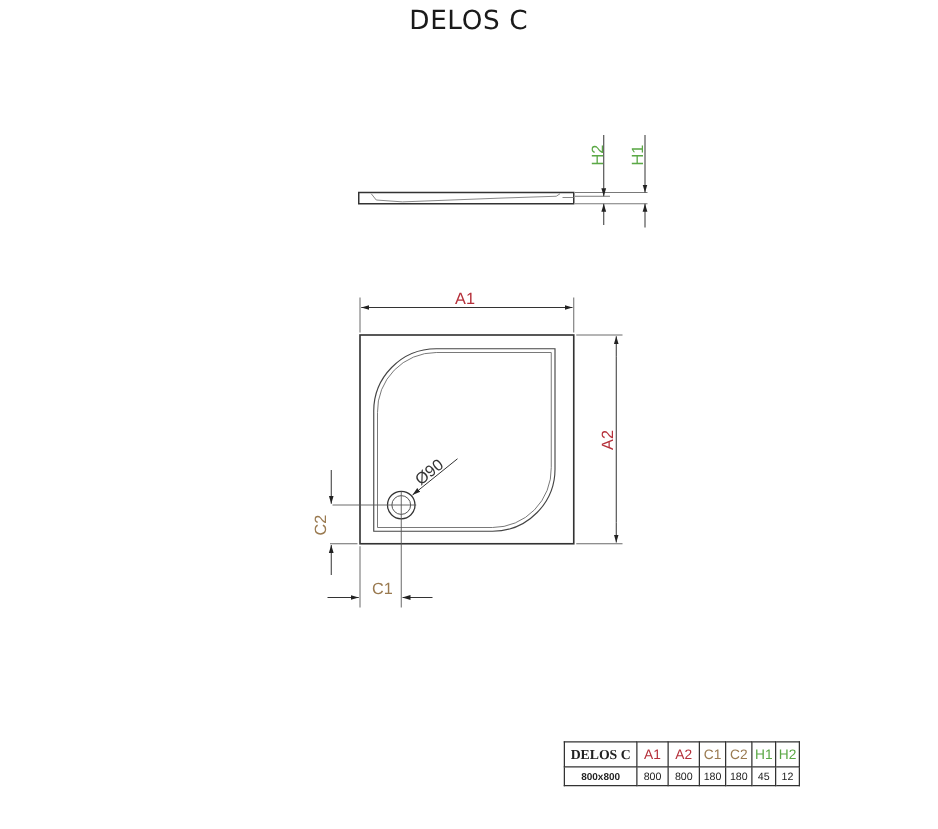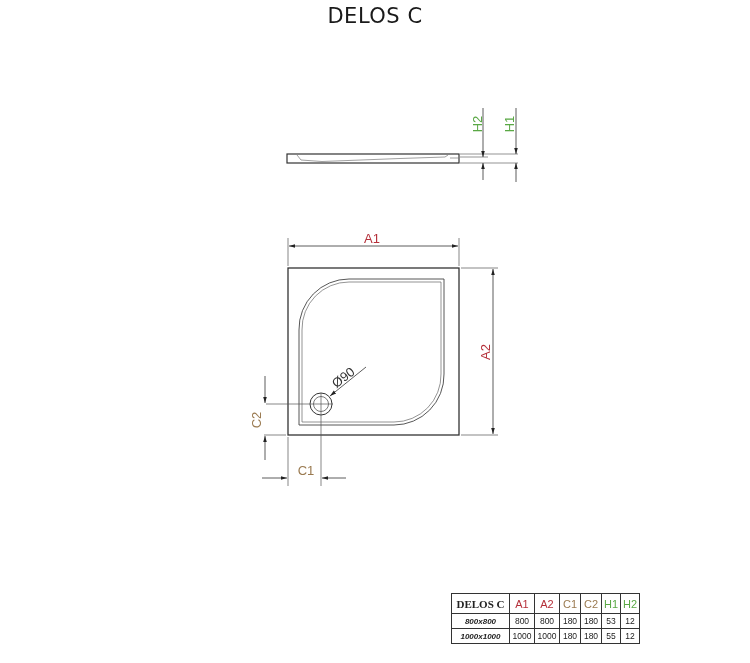--- a/index.html
+++ b/index.html
@@ -4,21 +4,21 @@
 <style>
   html, body { margin: 0; padding: 0; background: #ffffff; }
   body { width: 750px; height: 663px; position: relative; overflow: hidden; font-family: "Liberation Sans", sans-serif; }
   .title { position: absolute; left: 0; top: 4px; width: 750px; text-align: center; font-family: "DejaVu Sans", sans-serif; font-size: 21px; color: #1a1a1a; letter-spacing: 0.5px; }
   svg.drawing { position: absolute; left: 0; top: 0; }
   .dimlabel { font-family: "Liberation Sans", sans-serif; font-size: 13px; }
   table.spec { position: absolute; left: 451px; top: 593px; border-collapse: collapse; font-size: 8.5px; color: #222; }
   table.spec td { border: 1px solid #333; text-align: center; padding: 0; height: 14px; }
   table.spec tr.head td { height: 19px; font-size: 11px; }
   table.spec td.model { font-family: "Liberation Serif", serif; font-weight: bold; font-size: 11px; width: 57px; }
-  table.spec td.size { font-family: "Liberation Sans", sans-serif; font-weight: bold; font-style: italic; font-size: 8px; }
+  table.spec td.size { font-family: "Liberation Sans", sans-serif; font-weight: bold; font-size: 8px; }
   table.spec td.c-a1, table.spec td.c-a2 { width: 24px; }
   table.spec td.c-c1, table.spec td.c-c2 { width: 20px; }
   table.spec td.c-h1, table.spec td.c-h2 { width: 18px; }
 </style>
 </head>
 <body>
 
 <div class="title">DELOS C</div>
 
 <svg class="drawing" width="750" height="663" viewBox="0 0 750 663">
@@ -98,26 +98,17 @@
     <td class="c-c2" style="color:#9a7a50">C2</td>
     <td class="c-h1" style="color:#5aa845">H1</td>
     <td class="c-h2" style="color:#5aa845">H2</td>
   </tr>
   <tr>
     <td class="size">800x800</td>
     <td>800</td>
     <td>800</td>
     <td>180</td>
     <td>180</td>
-    <td>53</td>
-    <td>12</td>
-  </tr>
-  <tr>
-    <td class="size">1000x1000</td>
-    <td>1000</td>
-    <td>1000</td>
-    <td>180</td>
-    <td>180</td>
-    <td>55</td>
+    <td>45</td>
     <td>12</td>
   </tr>
 </tbody>
   </table>
 
 </body></html>

